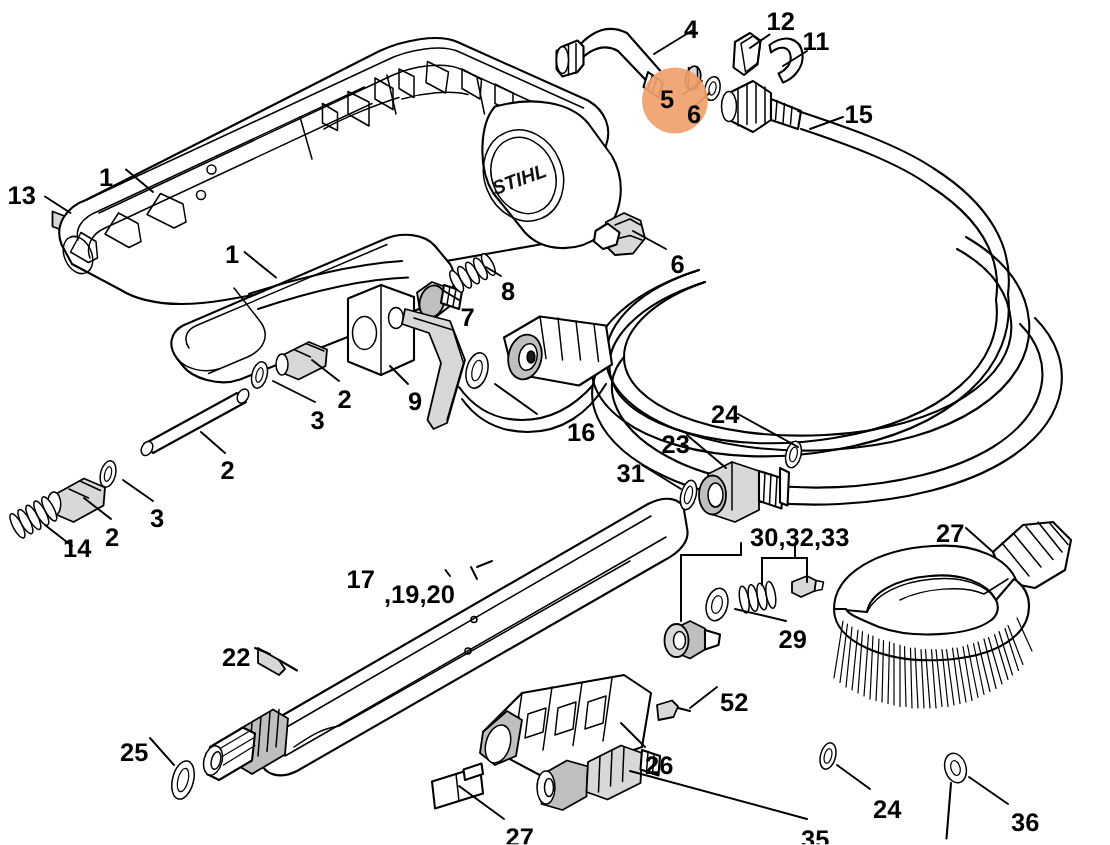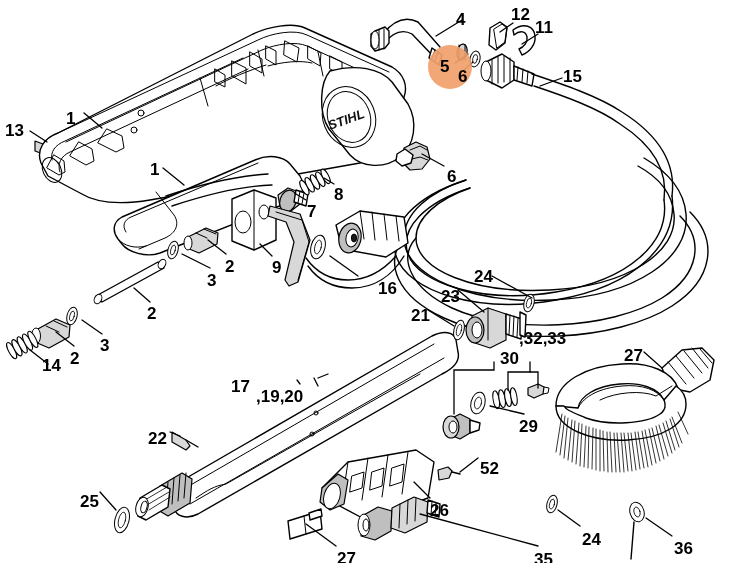--- a/index.html
+++ b/index.html
@@ -471,23 +471,23 @@
       <div class="lbl" style="left: 272px; top: 259px;">9</div>
       <div class="lbl" style="left: 207px; top: 272px;">3</div>
       <div class="lbl" style="left: 225px; top: 258px;">2</div>
       <div class="lbl" style="left: 378px; top: 280px;">16</div>
       <div class="lbl" style="left: 147px; top: 305px;">2</div>
       <div class="lbl" style="left: 100px; top: 337px;">3</div>
       <div class="lbl" style="left: 70px; top: 350px;">2</div>
       <div class="lbl" style="left: 42px; top: 357px;">14</div>
       <div class="lbl" style="left: 474px; top: 268px;">24</div>
       <div class="lbl" style="left: 441px; top: 288px;">23</div>
-      <div class="lbl" style="left: 411px; top: 307px;">21</div>
+      <div class="lbl" style="left: 411px; top: 307px;">31</div>
       <div class="lbl" style="left: 484px; top: 350px; margin-left: 16px;">30</div>
-      <div class="lbl " style="left: 519px; top: 330px;">,32,33</div>
+      <div class="lbl " style="left: 519px; top: 350px;">,32,33</div>
       <div class="lbl" style="left: 624px; top: 347px;">27</div>
       <div class="lbl" style="left: 215px; top: 378px; margin-left: 16px;">17</div>
       <div class="lbl " style="left: 256px; top: 388px;">,19,20</div>
       <div class="lbl" style="left: 519px; top: 418px;">29</div>
       <div class="lbl" style="left: 148px; top: 430px;">22</div>
       <div class="lbl" style="left: 480px; top: 460px;">52</div>
       <div class="lbl" style="left: 430px; top: 502px;">26</div>
       <div class="lbl" style="left: 80px; top: 493px;">25</div>
       <div class="lbl" style="left: 337px; top: 550px;">27</div>
       <div class="lbl" style="left: 582px; top: 531px;">24</div>

